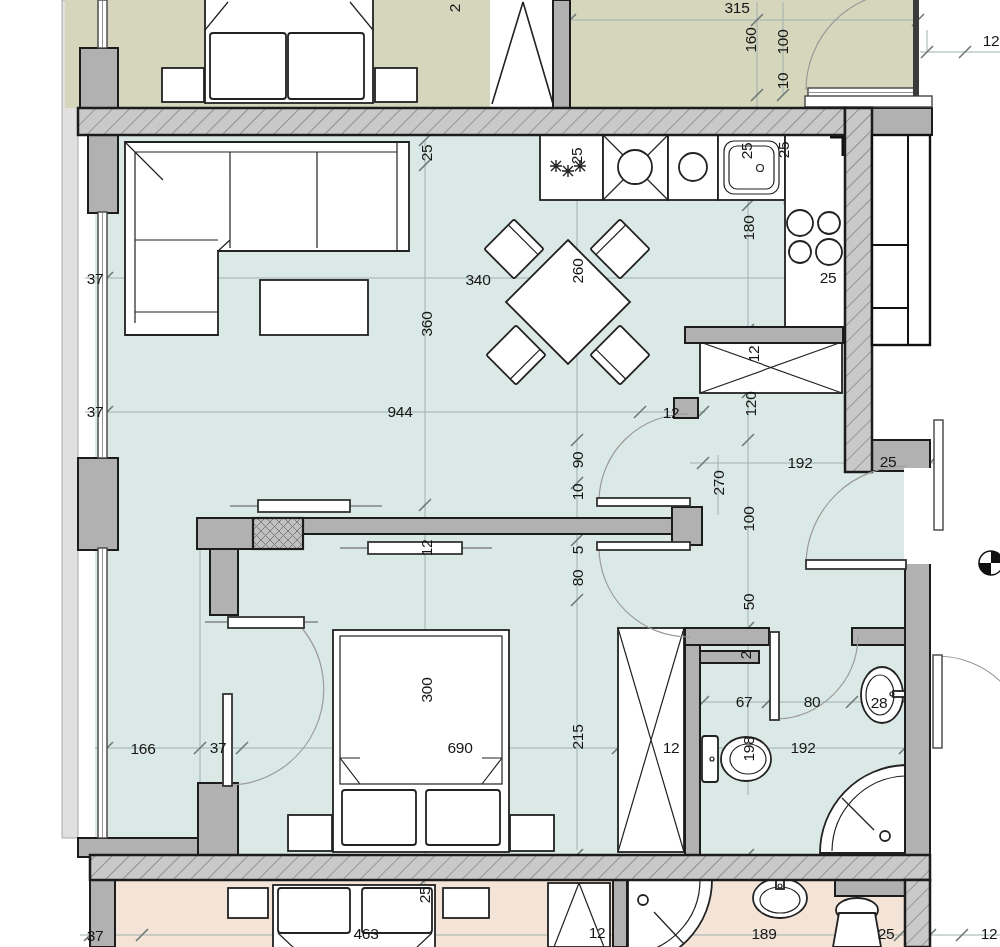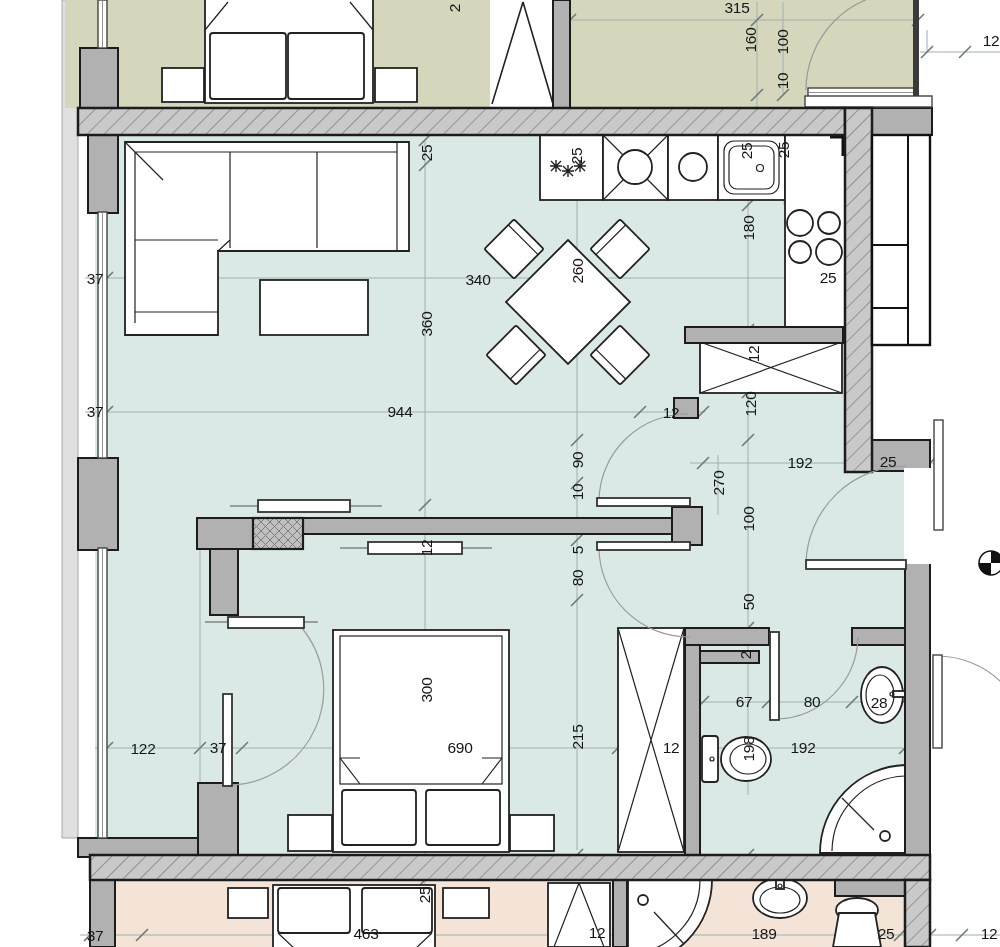--- a/index.html
+++ b/index.html
@@ -321,21 +321,21 @@
       <span class="dim-label rot" style="left: 749px; top: 519px;">100</span>
       <span class="dim-label rot" style="left: 427px; top: 548px;">12</span>
       <span class="dim-label rot" style="left: 578px; top: 550px;">5</span>
       <span class="dim-label rot" style="left: 578px; top: 578px;">80</span>
       <span class="dim-label rot" style="left: 749px; top: 602px;">50</span>
       <span class="dim-label rot" style="left: 746px; top: 655px;">2</span>
       <span class="dim-label rot" style="left: 427px; top: 690px;">300</span>
       <span class="dim-label" style="left: 735px; top: 702px; margin-left: 9px;">67</span>
       <span class="dim-label" style="left: 812px; top: 702px;">80</span>
       <span class="dim-label" style="left: 879px; top: 703px;">28</span>
-      <span class="dim-label" style="left: 143px; top: 749px;">122</span>
+      <span class="dim-label" style="left: 143px; top: 749px;">166</span>
       <span class="dim-label" style="left: 218px; top: 748px;">37</span>
       <span class="dim-label" style="left: 460px; top: 748px;">690</span>
       <span class="dim-label" style="left: 671px; top: 748px;">12</span>
       <span class="dim-label rot" style="left: 749px; top: 749px;">198</span>
       <span class="dim-label" style="left: 803px; top: 748px;">192</span>
       <span class="dim-label rot" style="left: 578px; top: 737px;">215</span>
       <span class="dim-label rot" style="left: 425px; top: 895px;">25</span>
       <span class="dim-label" style="left: 95px; top: 936px;">37</span>
       <span class="dim-label" style="left: 366px; top: 934px;">463</span>
       <span class="dim-label" style="left: 597px; top: 933px;">12</span>

